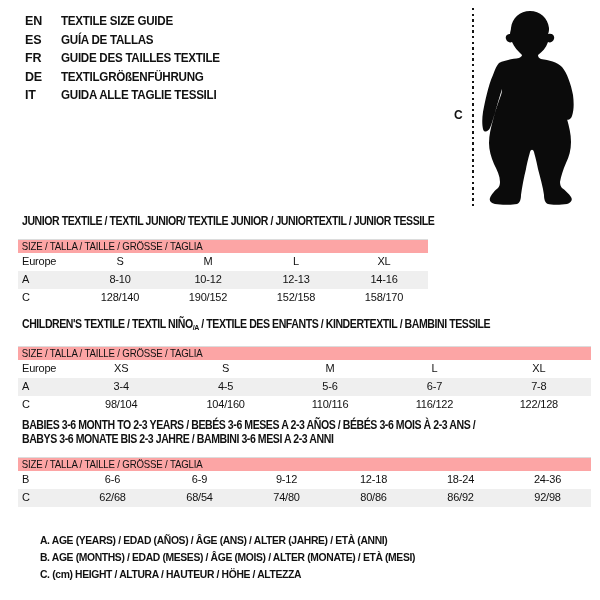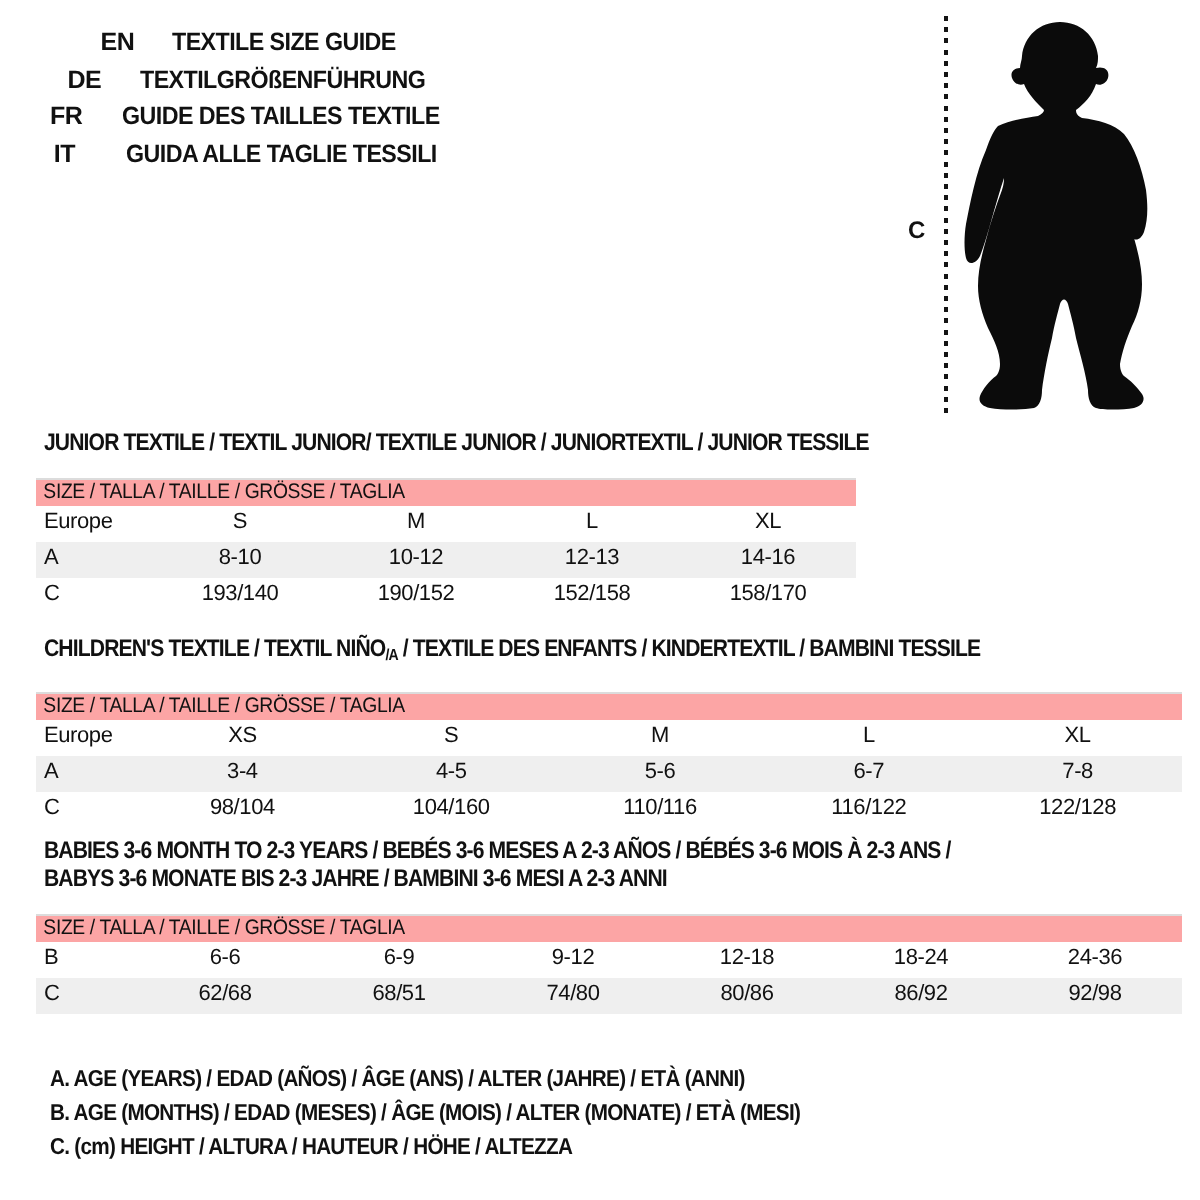--- a/index.html
+++ b/index.html
@@ -2,21 +2,21 @@
 <html><head>
 <meta charset="utf-8">
 <style>
   html,body{margin:0;padding:0;}
   body{width:600px;height:600px;background:#ffffff;position:relative;overflow:hidden;
        font-family:"Liberation Sans","DejaVu Sans",sans-serif;color:#111111;}
   .abs{position:absolute;}
 
   
   .langs{left:25px;top:12px;}
-  .lang-row{display:flex;height:18.5px;align-items:center;justify-content:center;}
+  .lang-row{display:flex;height:18.5px;align-items:center;}
   .lang-code{width:36px;font-weight:bold;font-size:12.5px;letter-spacing:-0.2px;}
   .lang-label{font-weight:bold;font-size:12.5px;letter-spacing:-0.3px;white-space:nowrap;
               transform:scaleX(0.93);transform-origin:0 50%;}
 
   
   .measure-line{left:472px;top:8px;width:2px;height:201px;
       background:repeating-linear-gradient(to bottom,#141414 0px,#141414 2.5px,transparent 2.5px,transparent 5.6px);}
   .c-label{left:454px;top:108px;font-weight:bold;font-size:12px;}
   .baby-svg{left:478px;top:6px;}
 
@@ -30,39 +30,43 @@
   .band{height:13px;background:#fca5a5;overflow:hidden;}
   .band-text{display:block;font-size:10.5px;line-height:13px;padding-left:4px;letter-spacing:-0.2px;
              white-space:nowrap;transform:scaleX(0.92);transform-origin:0 50%;}
   .trow{display:flex;height:18px;line-height:16px;font-size:11px;letter-spacing:-0.2px;}
   .trow .lbl{flex:none;text-align:left;padding-left:4px;}
   .jr .lbl{width:54px;} .wd .lbl{width:47px;}
   .cell{flex:1;text-align:center;}
   .stripe{background:#efefef;}
 
   
-  .footnotes{left:25px;top:532px;}
+  .footnotes{left:40px;top:532px;}
   .foot{height:17px;line-height:17px;font-weight:bold;font-size:11.5px;letter-spacing:-0.4px;
         white-space:nowrap;transform:scaleX(0.9);transform-origin:0 50%;}
 </style>
 </head>
 <body>
 
 <div class="abs langs">
   <div class="lang-row">
     <span class="lang-code">EN</span>
     <span class="lang-label">TEXTILE SIZE GUIDE</span>
   </div>
   <div class="lang-row">
-    <span class="lang-code">DE</span>
-    <span class="lang-label">TEXTILGRÖßENFÜHRUNG</span>
+    <span class="lang-code">ES</span>
+    <span class="lang-label">GUÍA DE TALLAS</span>
   </div>
   <div class="lang-row">
     <span class="lang-code">FR</span>
     <span class="lang-label">GUIDE DES TAILLES TEXTILE</span>
+  </div>
+  <div class="lang-row">
+    <span class="lang-code">DE</span>
+    <span class="lang-label">TEXTILGRÖßENFÜHRUNG</span>
   </div>
   <div class="lang-row">
     <span class="lang-code">IT</span>
     <span class="lang-label">GUIDA ALLE TAGLIE TESSILI</span>
   </div>
 </div>
 
 <div class="abs measure-line"></div>
 <div class="abs c-label">C</div>
 <svg class="abs baby-svg" width="104" height="204" viewBox="0 0 104 204" aria-hidden="true">
@@ -109,21 +113,21 @@
   </div>
   <div class="trow stripe">
     <span class="cell lbl">A</span>
     <span class="cell">8-10</span>
     <span class="cell">10-12</span>
     <span class="cell">12-13</span>
     <span class="cell">14-16</span>
   </div>
   <div class="trow">
     <span class="cell lbl">C</span>
-    <span class="cell">193/140</span>
+    <span class="cell">128/140</span>
     <span class="cell">190/152</span>
     <span class="cell">152/158</span>
     <span class="cell">158/170</span>
   </div>
 </div>
 
 <div class="abs t-title" style="left:22px;top:318px;"><span>CHILDREN'S TEXTILE / TEXTIL NIÑO</span><span class="sub">/A</span><span> / TEXTILE DES ENFANTS / KINDERTEXTIL / BAMBINI TESSILE</span></div>
 <div class="abs size-table wd" style="left:18px;top:346px;width:573px;">
   <div class="band">
     <span class="band-text">SIZE / TALLA / TAILLE / GRÖSSE / TAGLIA</span>
@@ -167,21 +171,21 @@
     <span class="cell">6-6</span>
     <span class="cell">6-9</span>
     <span class="cell">9-12</span>
     <span class="cell">12-18</span>
     <span class="cell">18-24</span>
     <span class="cell">24-36</span>
   </div>
   <div class="trow stripe">
     <span class="cell lbl">C</span>
     <span class="cell">62/68</span>
-    <span class="cell">68/51</span>
+    <span class="cell">68/54</span>
     <span class="cell">74/80</span>
     <span class="cell">80/86</span>
     <span class="cell">86/92</span>
     <span class="cell">92/98</span>
   </div>
 </div>
 
 <div class="abs footnotes">
   <div class="foot">A. AGE (YEARS) / EDAD (AÑOS) / ÂGE (ANS) / ALTER (JAHRE) / ETÀ (ANNI)</div>
   <div class="foot">B. AGE (MONTHS) / EDAD (MESES) / ÂGE (MOIS) / ALTER (MONATE) / ETÀ (MESI)</div>

